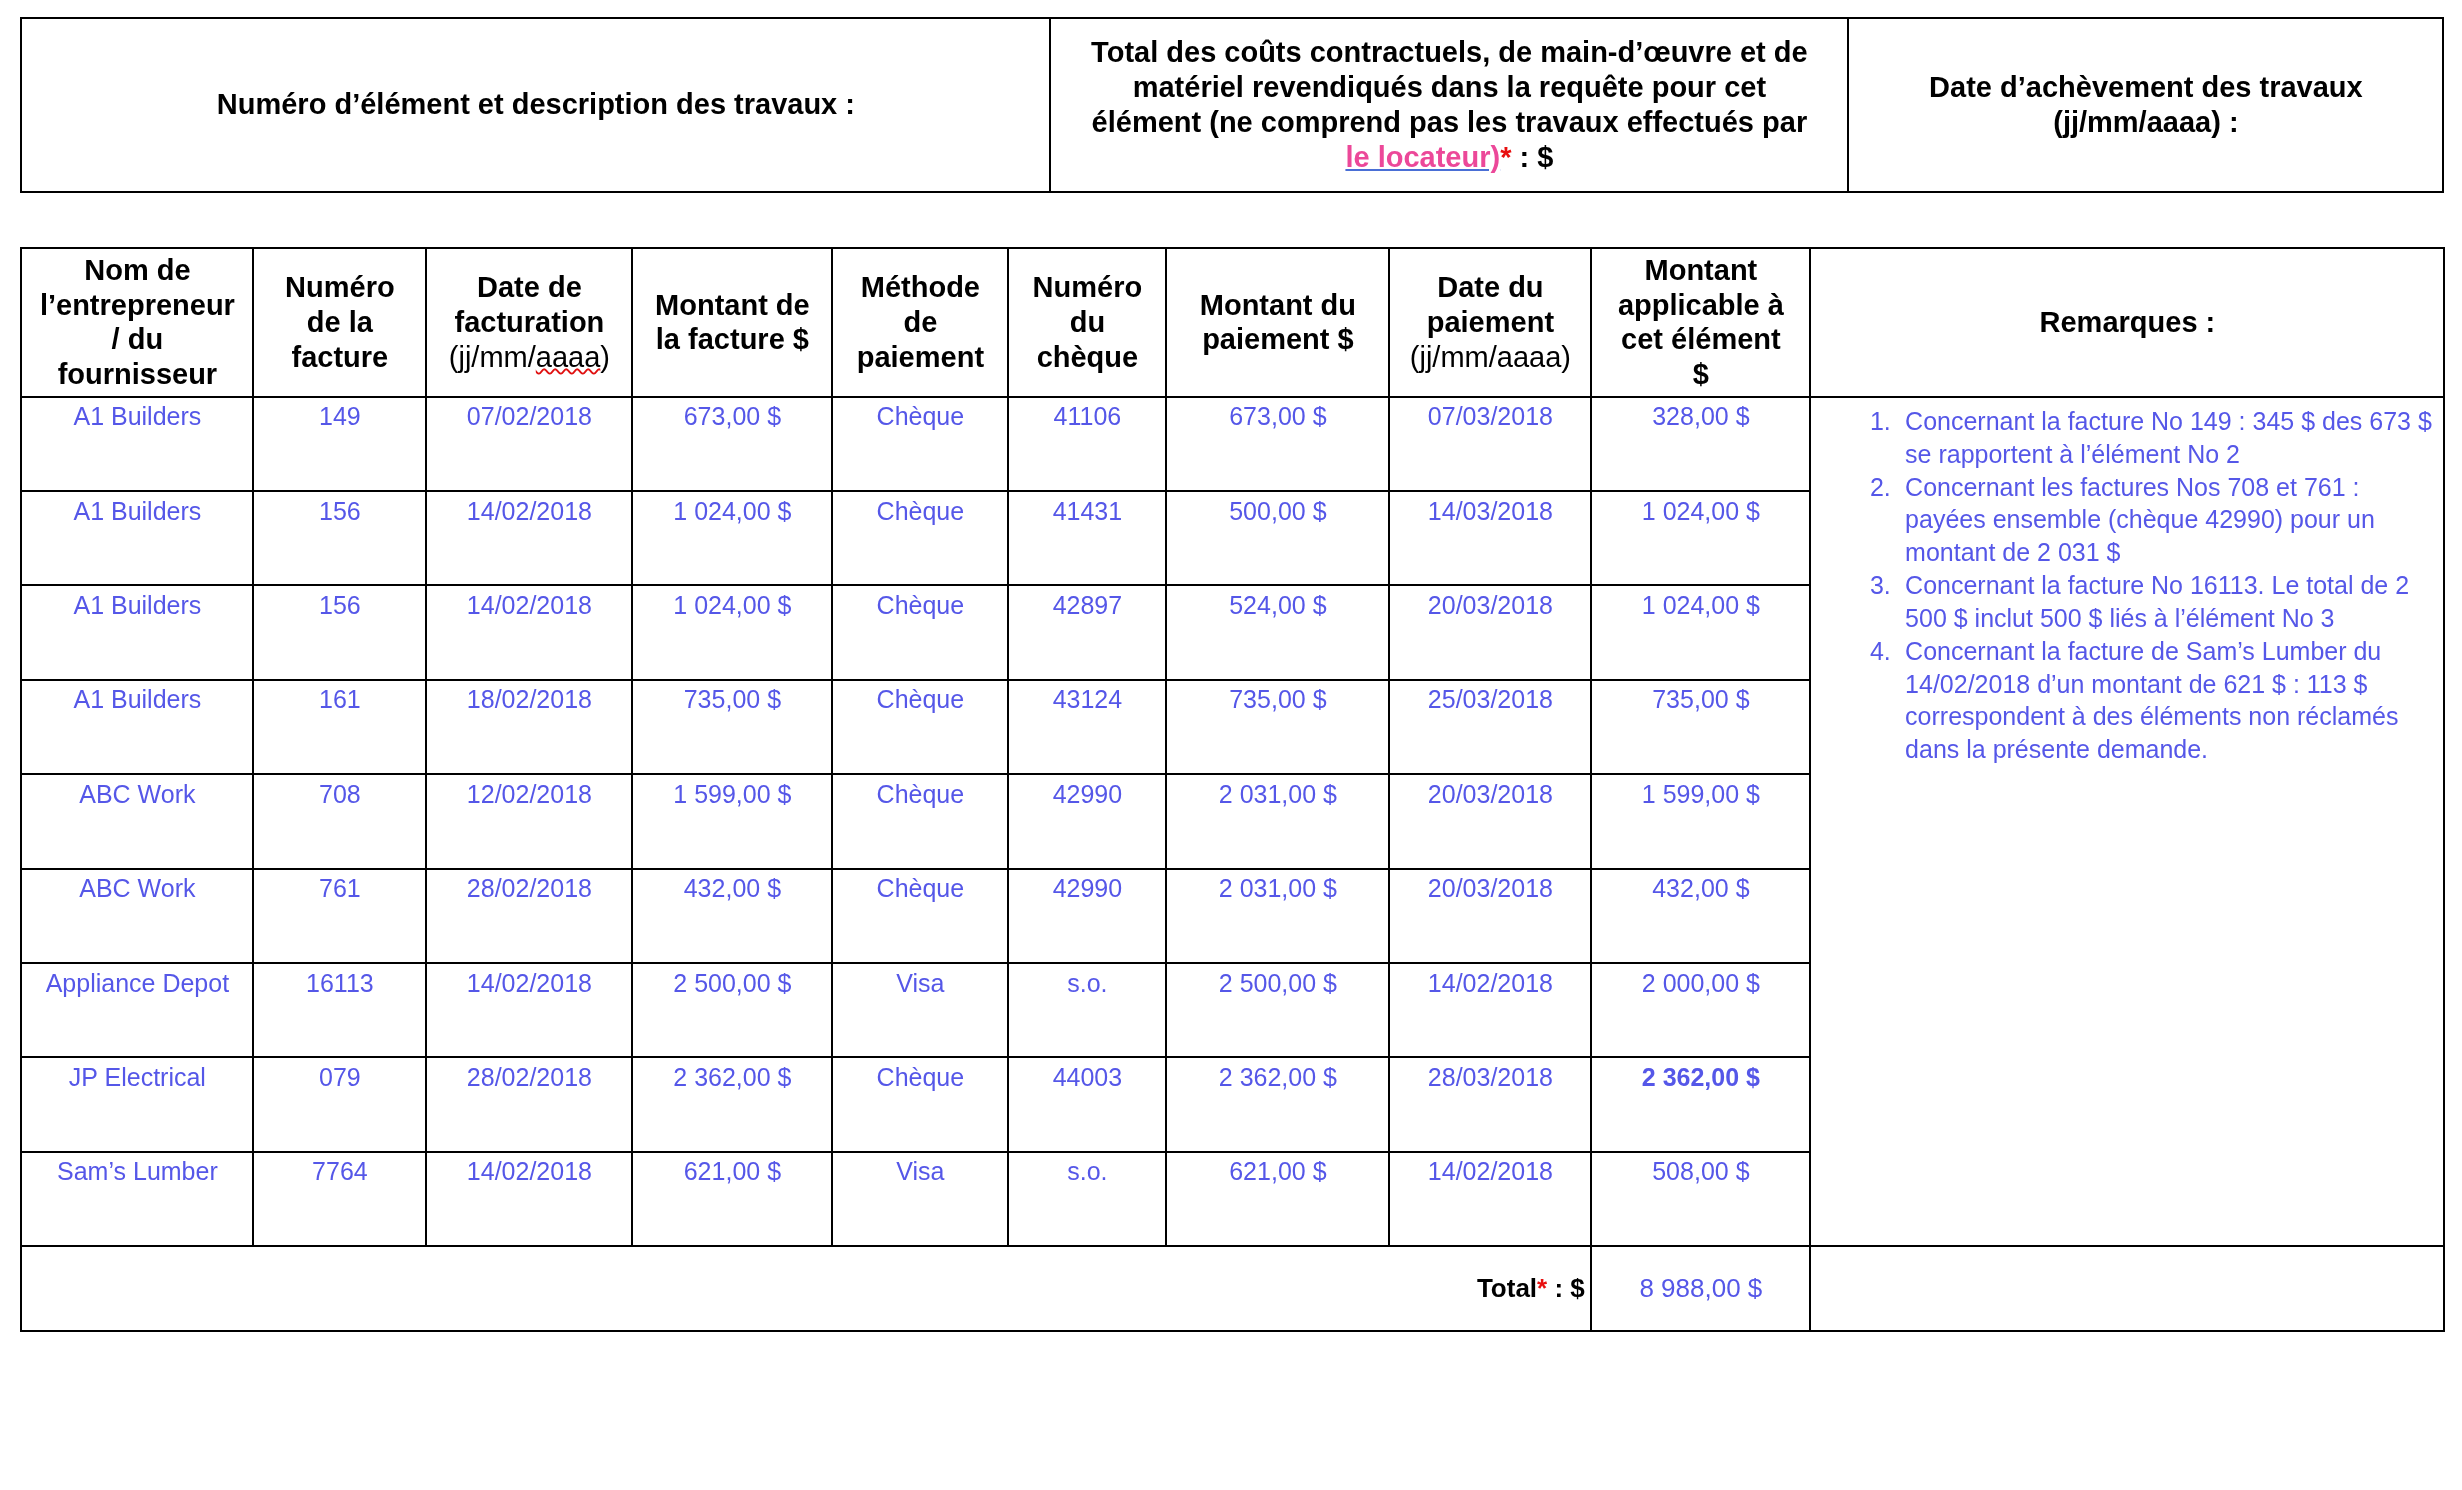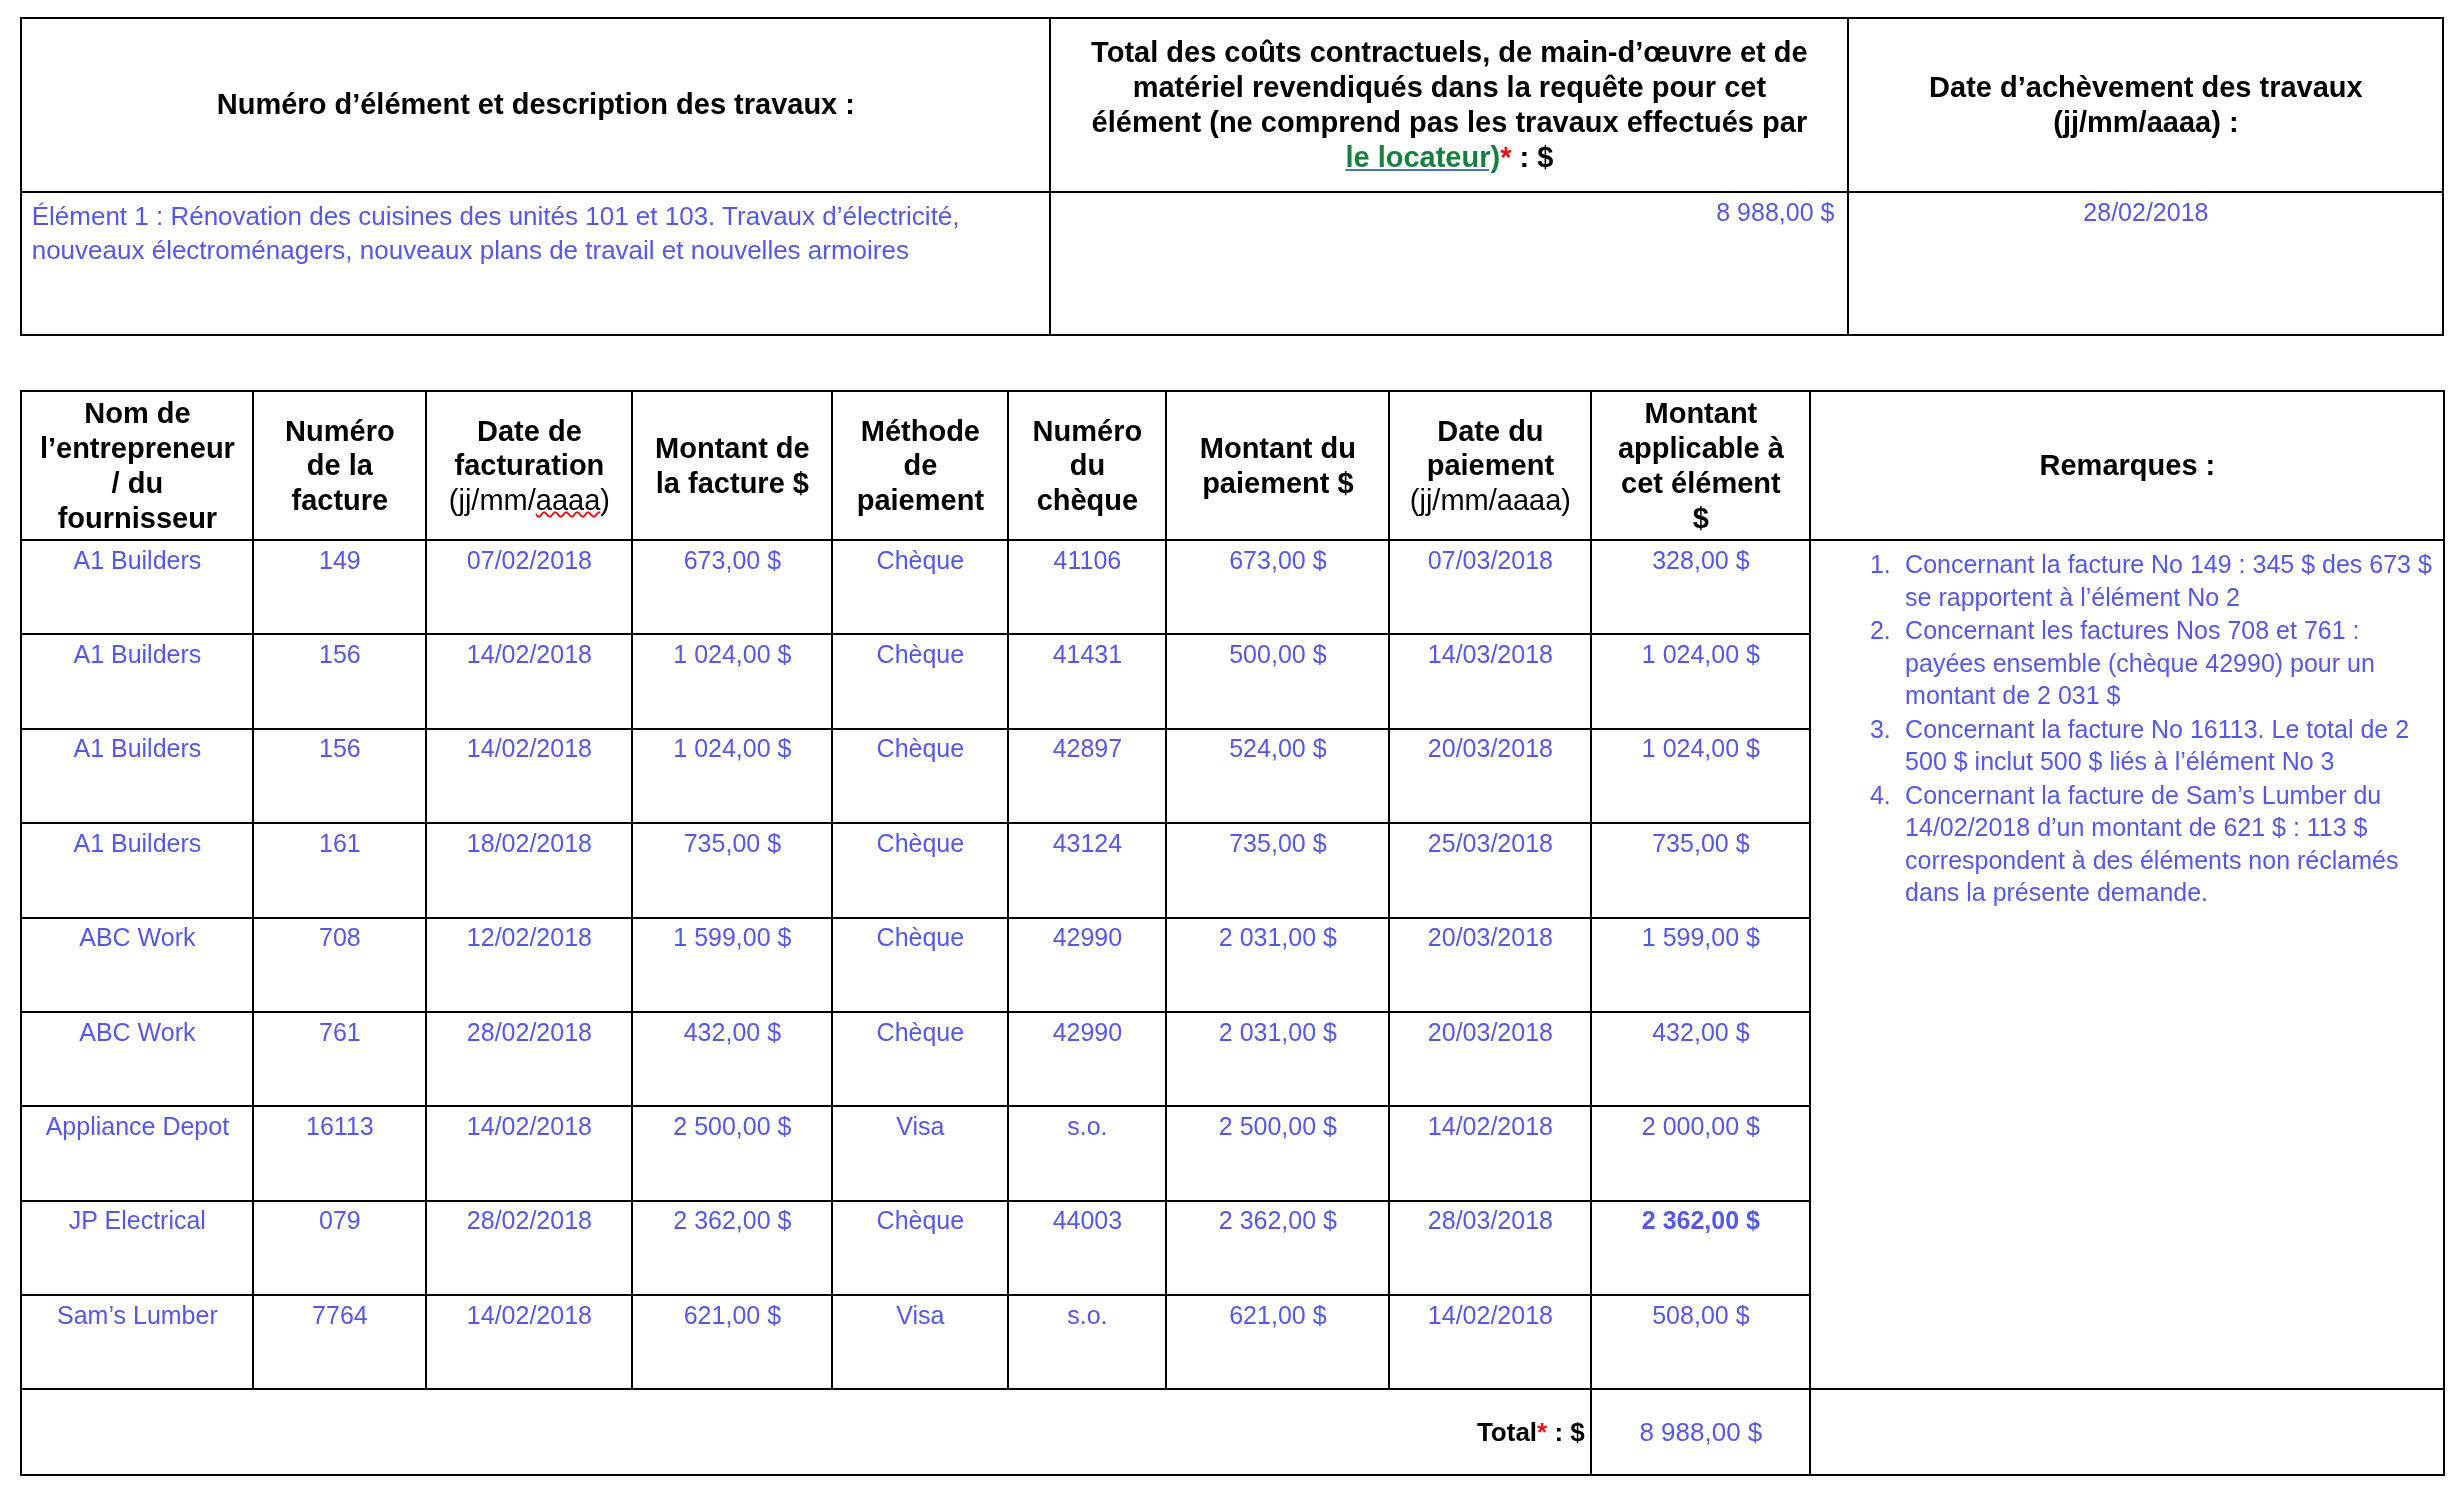--- a/index.html
+++ b/index.html
@@ -48,21 +48,21 @@
     color: #5557e8;
     font-size: 25px;
     line-height: 1.25;
     font-weight: normal;
   }
   .val.c   { text-align: center; }
   .val.r   { text-align: right; padding-right: 13px; }
   .bold    { font-weight: bold; }
 
   .star { color: #e81010; font-weight: bold; }
-  .lnk  { color: #15803d; text-decoration: underline; text-decoration-color: #4a6fd6; text-align: right; }
+  .lnk  { color: #ec4899; text-decoration: underline; text-decoration-color: #4a6fd6; text-align: right; }
 
   
   .squig {
     text-decoration: underline;
     text-decoration-style: wavy;
     text-decoration-color: #e01010;
     text-decoration-thickness: 1.9px;
   }
 
   
@@ -135,25 +135,20 @@
         <td class="hdr h-cell">
           <div>Total des coûts contractuels, de main-d’œuvre et de</div>
           <div>matériel revendiqués dans la requête pour cet</div>
           <div>élément (ne comprend pas les travaux effectués par</div>
           <div><span class="lnk">le locateur)</span><span class="star">*</span><span> : $</span></div>
         </td>
         <td class="hdr h-cell">
           <div>Date d’achèvement des travaux</div>
           <div>(jj/mm/aaaa) :</div>
         </td>
-      </tr>
-      <tr>
-        <td class="desc d-cell">Élément 1 : Rénovation des cuisines des unités 101 et 103. Travaux d’électricité, nouveaux électroménagers, nouveaux plans de travail et nouvelles armoires</td>
-        <td class="val r d-cell">8 988,00 $</td>
-        <td class="val c d-cell">28/02/2018</td>
       </tr>
     </tbody>
   </table>
 
   <div class="gap"></div>
 
   <table class="doc" id="t2">
     <colgroup>
       <col style="width:232px">
       <col style="width:173px">

